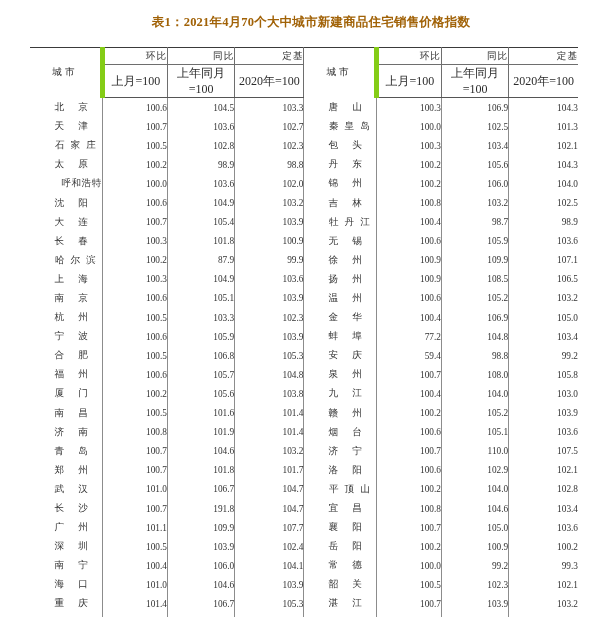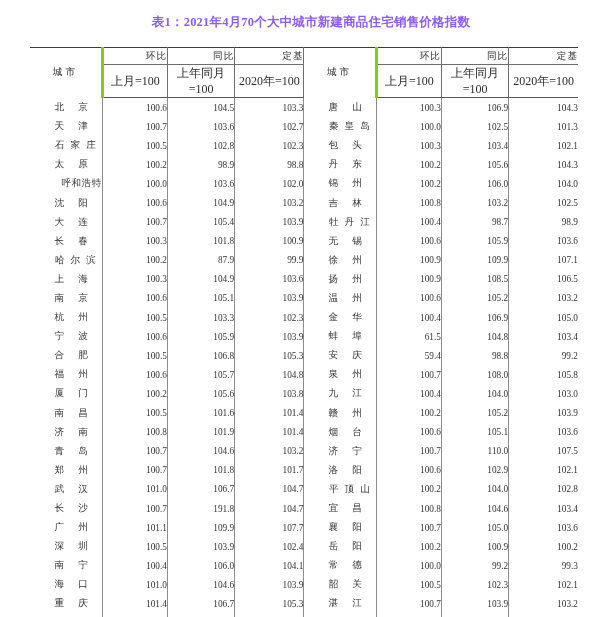--- a/index.html
+++ b/index.html
@@ -21,21 +21,21 @@
     height: 617px;
     background: #ffffff;
   }
 
   
   .title {
     text-align: center;
     font-size: 12.5px;
     font-weight: bold;
     letter-spacing: 0.2px;
-    color: #8b5cf6;
+    color: #a16207;
     padding-top: 15px;
     padding-bottom: 0px;
     line-height: 1.2;
     padding-left: 14px;
   }
 
   
   .table-wrap {
     margin: 17px 30px 0 30px;
     width: 548px;
@@ -59,21 +59,21 @@
   
   .rule-top td { border-top: 1.6px solid #3a3a3a; }
   .rule-head-bottom td { border-bottom: 1.1px solid #555555; }
 
   
   .hdr-city {
     text-align: center;
     font-size: 9.6px;
     color: #2b2b2b;
     letter-spacing: 3px;
-    border-right: 3px solid #84cc16;
+    border-right: 5px solid #84cc16;
   }
   .hdr-grp {
     text-align: right;
     font-size: 9.6px;
     color: #2b2b2b;
     letter-spacing: 1px;
     border-bottom: 1px solid #6e6e6e;
     border-right: 1px solid #6e6e6e;
     height: 16px;
   }
@@ -278,21 +278,21 @@
             <td class="num">100.4</td>
             <td class="num">106.9</td>
             <td class="num last">105.0</td>
           </tr>
           <tr>
             <td class="city cn2">宁波</td>
             <td class="num">100.6</td>
             <td class="num">105.9</td>
             <td class="num blockend">103.9</td>
             <td class="city cn2">蚌埠</td>
-            <td class="num">61.5</td>
+            <td class="num">77.2</td>
             <td class="num">104.8</td>
             <td class="num last">103.4</td>
           </tr>
           <tr>
             <td class="city cn2">合肥</td>
             <td class="num">100.5</td>
             <td class="num">106.8</td>
             <td class="num blockend">105.3</td>
             <td class="city cn2">安庆</td>
             <td class="num">59.4</td>

